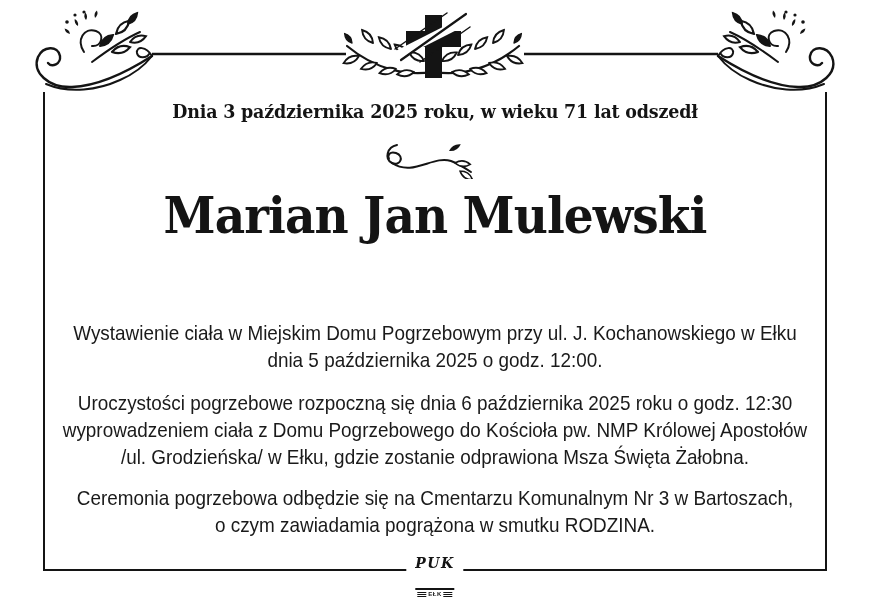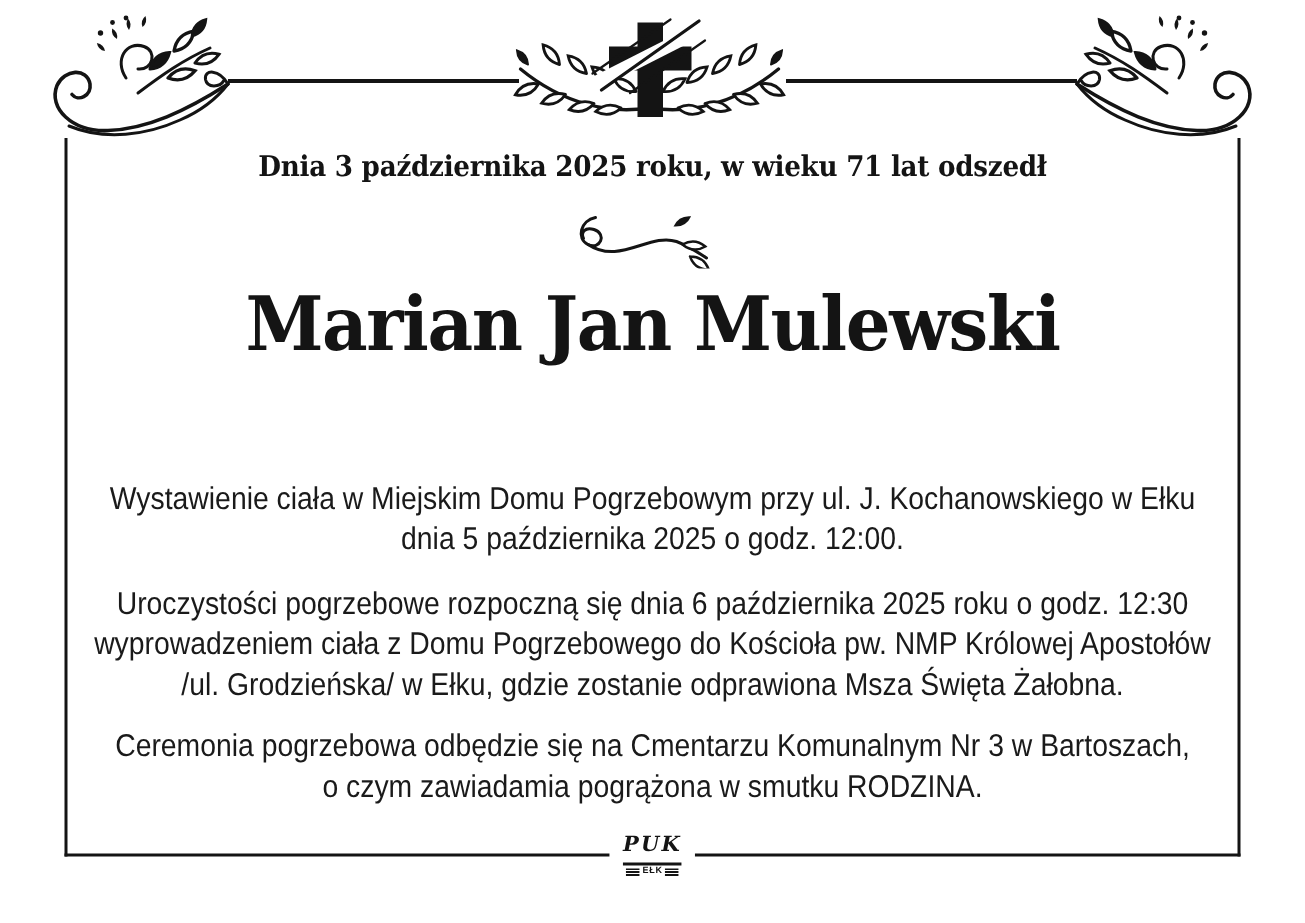--- a/index.html
+++ b/index.html
@@ -35,21 +35,21 @@
   .para-wake{top:319px;}
   .para-funeral{top:389px;}
   .para-ceremony{top:484px;}
   .logo{
     position:absolute;left:50%;top:556px;transform:translateX(-50%);
     background:#ffffff;padding:0 9px;text-align:center;z-index:3;
   }
   .logo-name{
     font-family:"DejaVu Serif", serif;font-weight:bold;font-style:italic;
     font-size:14px;line-height:15px;letter-spacing:1.5px;
-    border-bottom:2px solid #141414;padding-bottom:4px;color:#141414;
+    border-bottom:2px solid #141414;padding-bottom:17px;color:#141414;
   }
   .logo-city-row{display:flex;align-items:center;justify-content:center;gap:2px;margin-top:1px;}
   .logo-bar{
     width:9px;height:5px;
     background:repeating-linear-gradient(to bottom,#141414 0 1px,transparent 1px 2px);
   }
   .logo-city{
     font-size:6px;font-weight:bold;letter-spacing:0.5px;line-height:6px;color:#141414;
   }
 </style>

